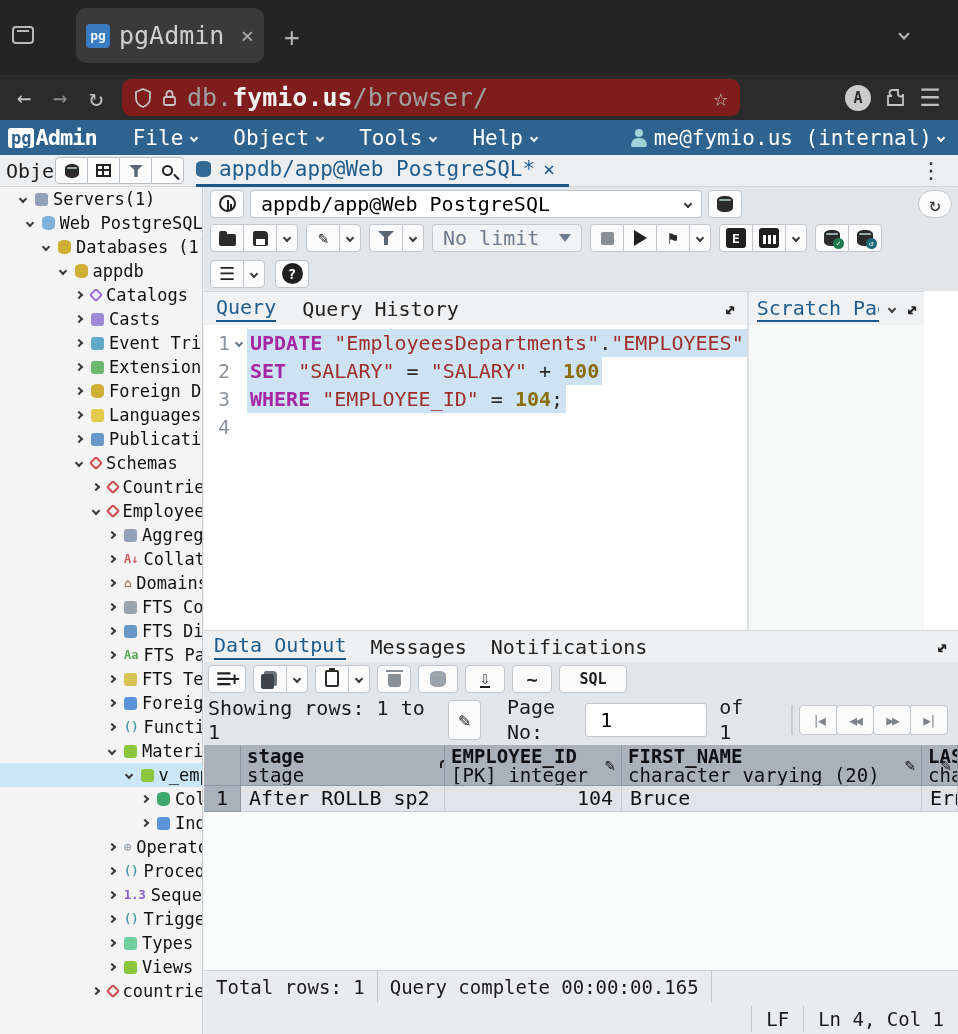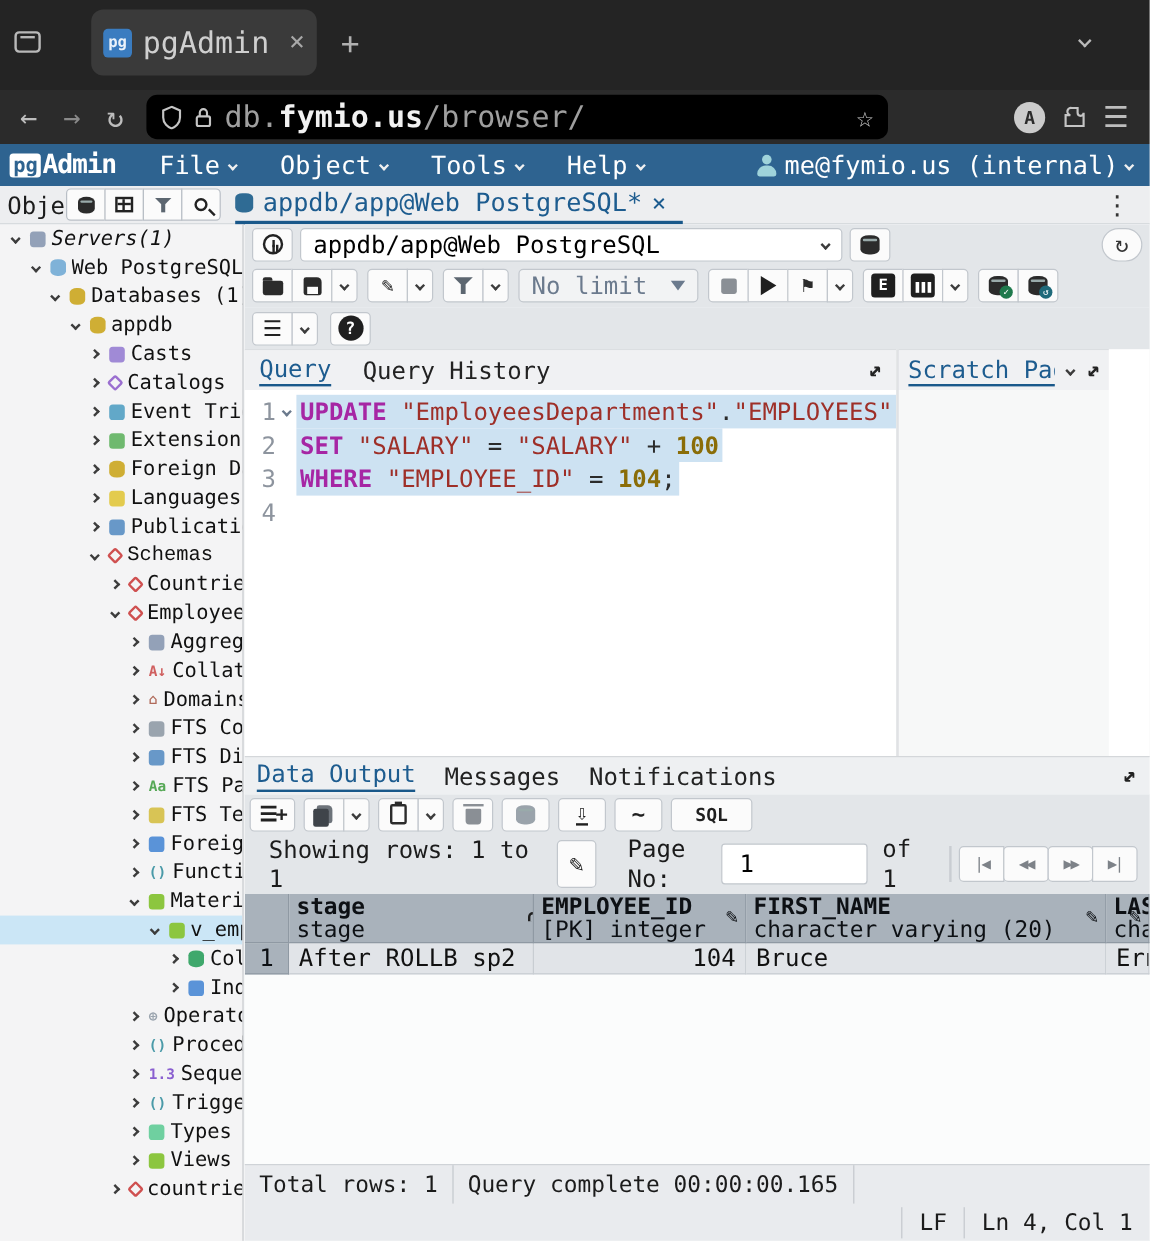--- a/index.html
+++ b/index.html
@@ -15,21 +15,21 @@
           display:flex; align-items:center; padding:0 10px; gap:9px; }
   .favicon { width:24px; height:24px; border-radius:4px; background:#3a7cc0; color:#eaf2fa; font-size:13px; font-weight:bold;
              display:flex; align-items:center; justify-content:center; flex:0 0 auto; }
   .btab-title { color:#cfcfcf; font-size:25px; white-space:nowrap; overflow:hidden; }
   .btab-close { color:#a8a8a8; font-size:22px; margin-left:2px; }
   .newtab { position:absolute; left:284px; top:22px; color:#b0b0b0; font-size:26px; }
   .tb-chev { position:absolute; right:50px; top:30px; }
   .urlbar { position:absolute; left:0; top:75px; width:958px; height:45px; background:#2b2b2b; display:flex; align-items:center; }
   .nav-ic { color:#bdbdbd; font-size:24px; width:36px; text-align:center; }
   .nav-ic.dim { color:#8a8a8a; }
-  .url-pill { margin-left:8px; width:618px; height:37px; background:#000000; border-radius:9px; display:flex; align-items:center; padding:0 12px; gap:10px; }
+  .url-pill { margin-left:8px; width:618px; height:37px; background:#7f1d1d; border-radius:9px; display:flex; align-items:center; padding:0 12px; gap:10px; }
   .url-text { font-size:25px; white-space:nowrap; overflow:hidden; flex:1; }
   .u-dim { color:#9f9f9f; } .u-host { color:#f2f2f2; font-weight:bold; }
   .star { color:#cfcfcf; font-size:24px; }
   .a-badge { width:26px; height:26px; border-radius:50%; background:#cbcbcb; color:#2b2b2b; font-weight:bold; font-size:15px;
              display:flex; align-items:center; justify-content:center; }
   svg.line-ic { stroke:#c4c4c4; fill:none; stroke-width:1.8; }
 
   
   .cv { display:inline-block; width:8px; height:8px; border-right:2px solid #3c3c3c; border-bottom:2px solid #3c3c3c; }
   .cv.d { transform:rotate(45deg); } .cv.r { transform:rotate(-45deg); }
@@ -146,21 +146,21 @@
   .split-v { width:5px; background:#ececee; border-left:1px solid #dcdfe2; border-right:1px solid #dcdfe2; }
   .sp-col { flex:1; display:flex; flex-direction:column; border-top:1px solid #d4d7da; }
   .sp-head { height:33px; background:#f0f1f3; display:flex; align-items:center; font-size:20px; padding:0 8px; gap:10px; }
   .sp-title { color:#1d5c8f; border-bottom:2px solid #19588a; max-width:122px; overflow:hidden; white-space:nowrap; }
   .sp-body { flex:1; background:#f7f8f8; }
 
   
   .do-head { position:absolute; left:0; top:443px; width:754px; height:32px; background:#eef0f2; border-top:1px solid #d4d7da; display:flex; align-items:center; gap:24px; font-size:20px; padding-left:10px; }
   .do-toolbar { position:absolute; left:0; top:475px; width:754px; height:33px; background:#e3e6e9; display:flex; align-items:center; gap:7px; padding:0 4px; }
   .do-paging { position:absolute; left:0; top:508px; width:754px; height:50px; background:#e3e6e9; display:flex; align-items:center; font-size:20px; }
-  .showing { width:228px; margin-left:20px; line-height:24px; color:#1b1b1b; }
+  .showing { width:228px; margin-left:4px; line-height:24px; color:#1b1b1b; }
   .pencil-btn { width:33px; height:40px; margin-left:12px; }
   .two-line { line-height:25px; color:#1b1b1b; }
   .page-input { width:122px; height:34px; border:1px solid #c2c7cd; border-radius:3px; background:#fff; font-family:inherit; font-size:20px; padding-left:14px; }
   .pager { margin-left:auto; margin-right:10px; display:flex; border-left:2px solid #c9cdd2; padding-left:6px; }
   .pager .tbtn { width:38px; height:30px; color:#7d8288; font-size:13px; letter-spacing:-2px; }
 
   
   .gridwrap { position:absolute; left:0; top:558px; width:754px; height:412px; background:#fbfcfc; overflow:hidden; }
   .ghrow { display:flex; height:41px; }
   .ghc { background:#a9b2bb; border-right:1px solid #8f99a3; border-bottom:1px solid #8f99a3; color:#0d1014; font-size:19px; line-height:19px; padding:2px 6px; position:relative; overflow:hidden; white-space:nowrap; }
@@ -261,21 +261,21 @@
     <div class="ws-tab">
       <span class="tcyl" style="background:#2f6b94;width:15px;height:16px"></span>
       <span class="ws-tab-label">appdb/app@Web PostgreSQL*</span>
       <span class="ws-close">×</span>
     </div>
     <span class="kebab">⋮</span>
   </div>
 
   <div class="sidebar">
     <div id="tree">
-        <div class="trow" style="padding-left: 6px; font-style: italic;">
+        <div class="trow" style="padding-left: 16px;">
           <span class="tcaret">
             <span class="cv sm d"></span>
           </span>
           <span class="ticon tsq" style="background: rgb(147, 161, 184);"></span>
           <span class="tlabel">Servers(1)</span>
         </div>
         <div class="trow" style="padding-left: 22.5px;">
           <span class="tcaret">
             <span class="cv sm d"></span>
           </span>
@@ -293,34 +293,34 @@
           <span class="tcaret">
             <span class="cv sm d"></span>
           </span>
           <span class="ticon tcyl" style="background: rgb(207, 174, 52);"></span>
           <span class="tlabel">appdb</span>
         </div>
         <div class="trow" style="padding-left: 72px;">
           <span class="tcaret">
             <span class="cv sm r"></span>
           </span>
+          <span class="ticon tdia" style="border-color: rgb(155, 111, 208);"></span>
+          <span class="tlabel">Catalogs</span>
+        </div>
+        <div class="trow" style="padding-left: 72px;">
+          <span class="tcaret">
+            <span class="cv sm r"></span>
+          </span>
           <span class="ticon tsq" style="background: rgb(160, 138, 214);"></span>
           <span class="tlabel">Casts</span>
         </div>
         <div class="trow" style="padding-left: 72px;">
           <span class="tcaret">
             <span class="cv sm r"></span>
           </span>
-          <span class="ticon tdia" style="border-color: rgb(155, 111, 208);"></span>
-          <span class="tlabel">Catalogs</span>
-        </div>
-        <div class="trow" style="padding-left: 72px;">
-          <span class="tcaret">
-            <span class="cv sm r"></span>
-          </span>
           <span class="ticon tsq" style="background: rgb(98, 168, 200);"></span>
           <span class="tlabel">Event Triggers</span>
         </div>
         <div class="trow" style="padding-left: 72px;">
           <span class="tcaret">
             <span class="cv sm r"></span>
           </span>
           <span class="ticon tsq" style="background: rgb(111, 185, 111);"></span>
           <span class="tlabel">Extensions</span>
         </div>
@@ -338,21 +338,21 @@
           <span class="ticon tsq" style="background: rgb(227, 203, 78);"></span>
           <span class="tlabel">Languages</span>
         </div>
         <div class="trow" style="padding-left: 72px;">
           <span class="tcaret">
             <span class="cv sm r"></span>
           </span>
           <span class="ticon tsq" style="background: rgb(104, 152, 200);"></span>
           <span class="tlabel">Publications</span>
         </div>
-        <div class="trow" style="padding-left: 72px; font-family: Liberation Mono, monospace;">
+        <div class="trow" style="padding-left: 72px;">
           <span class="tcaret">
             <span class="cv sm d"></span>
           </span>
           <span class="ticon tdia" style="border-color: rgb(207, 80, 80);"></span>
           <span class="tlabel">Schemas</span>
         </div>
         <div class="trow" style="padding-left: 88.5px;">
           <span class="tcaret">
             <span class="cv sm r"></span>
           </span>

